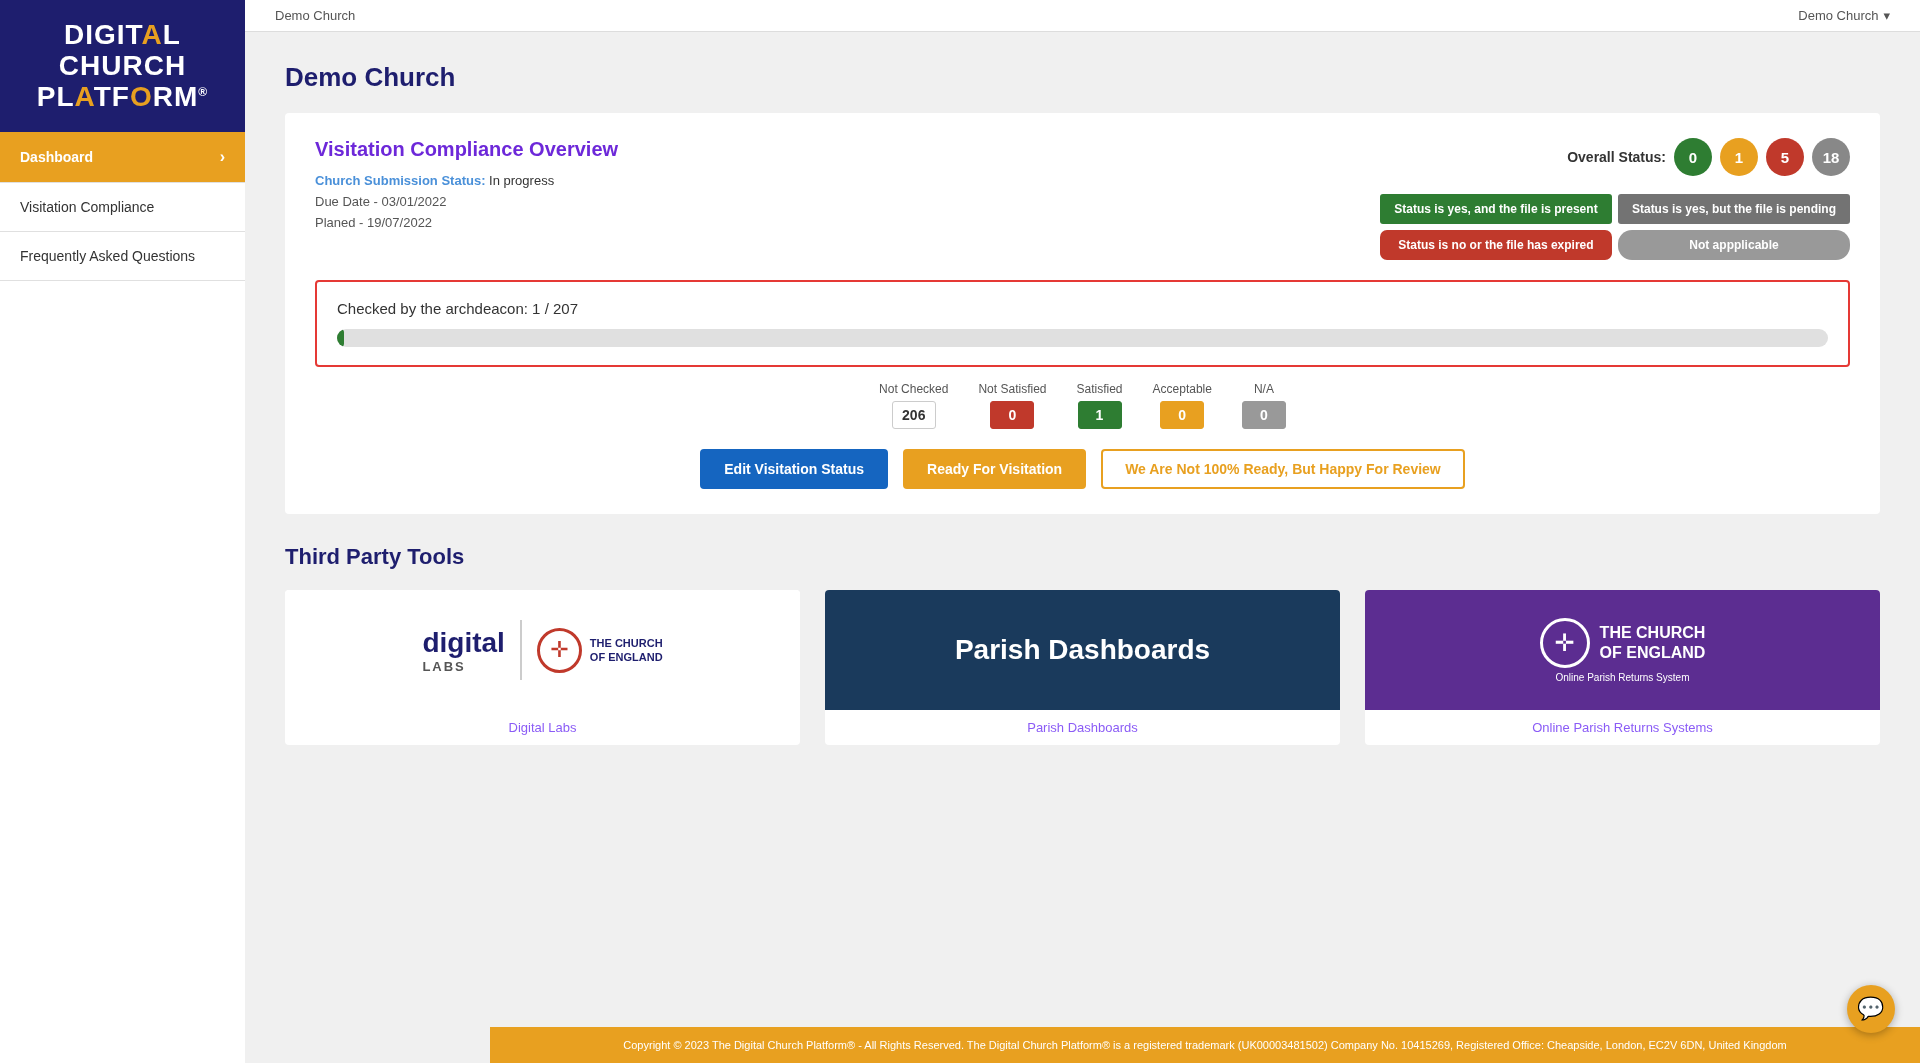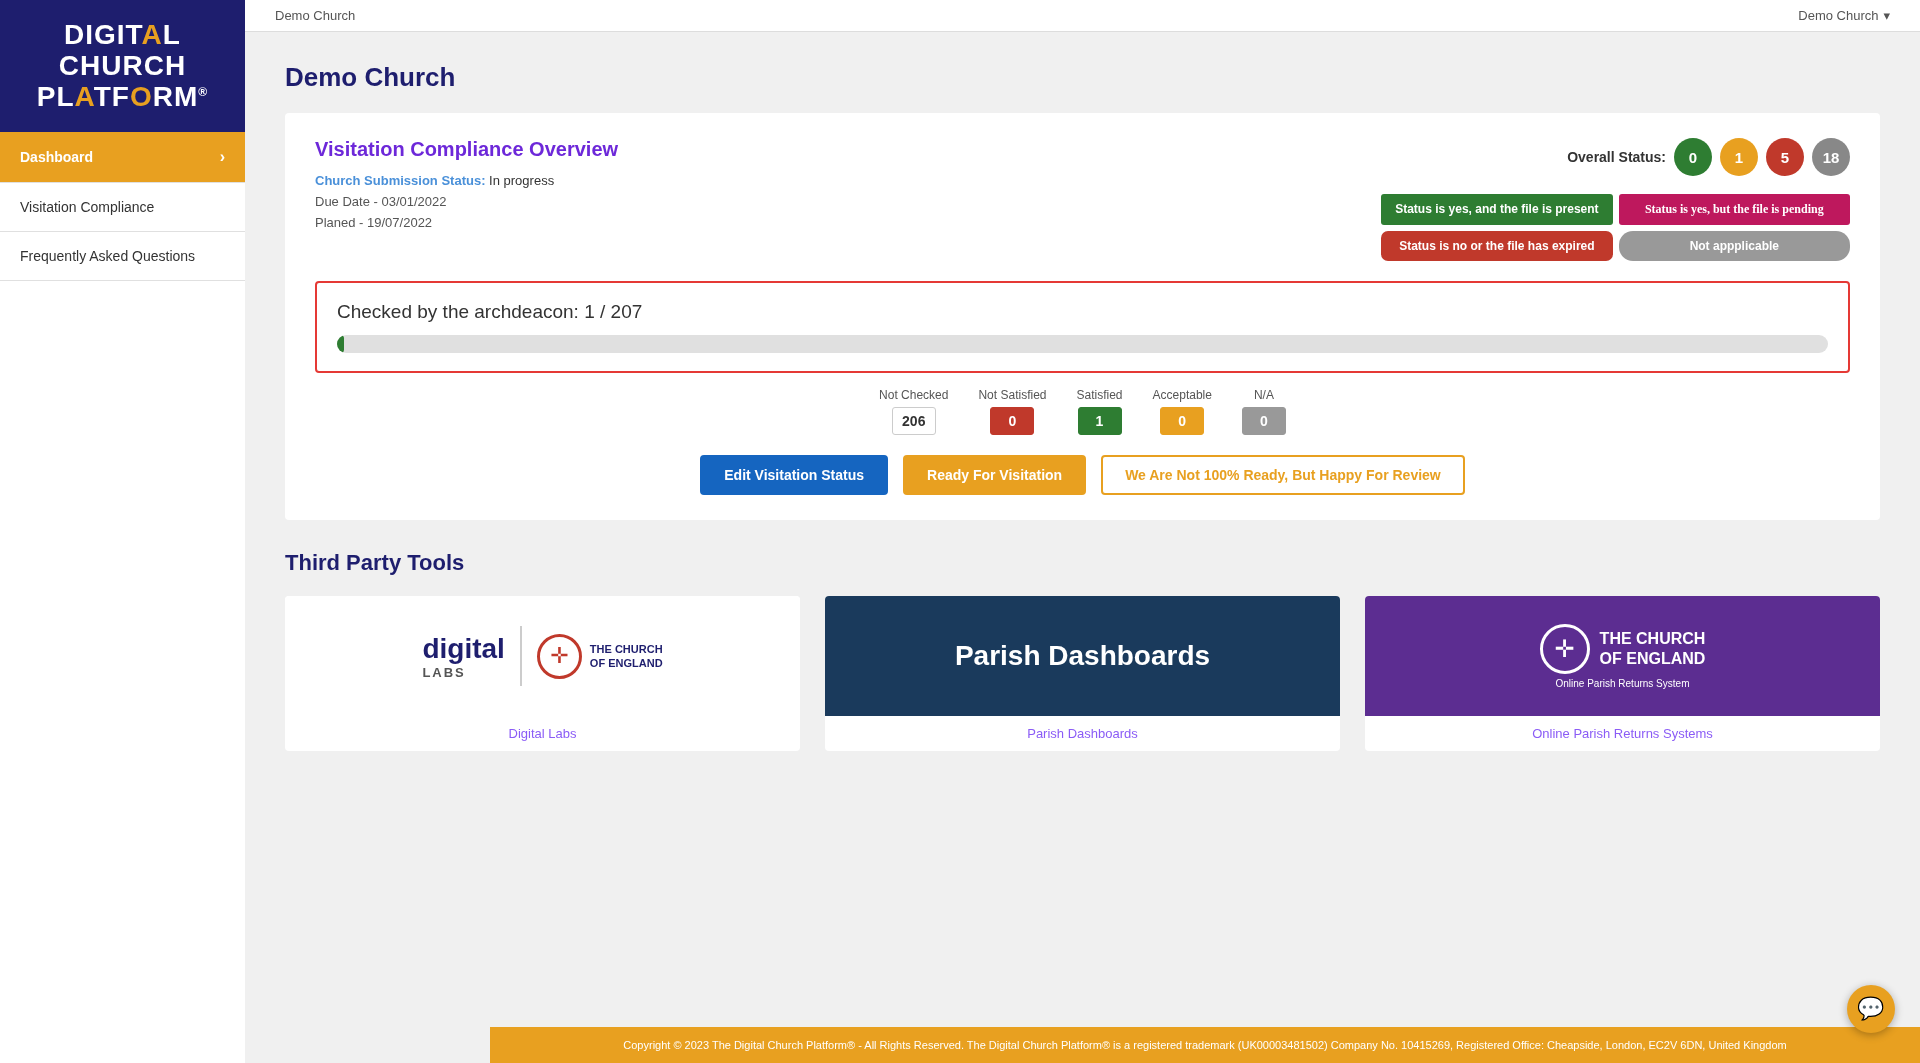--- a/index.html
+++ b/index.html
@@ -196,34 +196,34 @@
     .legend-item {
       padding: 8px 14px;
       border-radius: 3px;
       font-size: 12px;
       color: white;
       font-weight: bold;
       text-align: center;
     }
 
     .legend-green { background: #2e7d32; }
-    .legend-yellow { background: #be185d; font-family: Liberation Serif, serif; }
+    .legend-yellow { background: #737373; }
     .legend-red { background: #c0392b; border-radius: 7px; }
     .legend-gray { background: #999; border-radius: 14px; }
 
     
     .progress-section {
       border: 2px solid #e53935;
       border-radius: 4px;
       padding: 18px 20px;
       margin: 20px 0 15px 0;
     }
 
     .progress-label {
-      font-size: 19px;
+      font-size: 15px;
       color: #333;
       margin-bottom: 12px;
     }
 
     .progress-bar-container {
       background: #e0e0e0;
       border-radius: 20px;
       height: 18px;
       overflow: hidden;
     }

